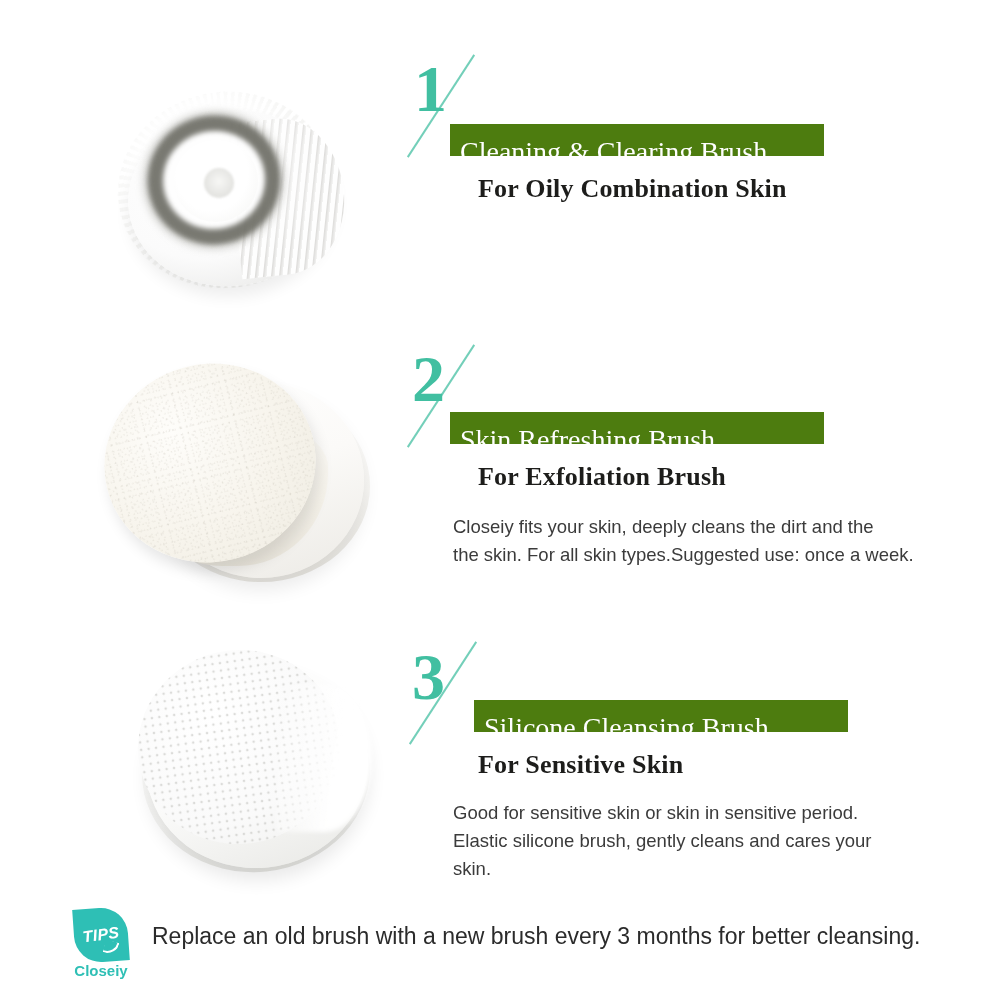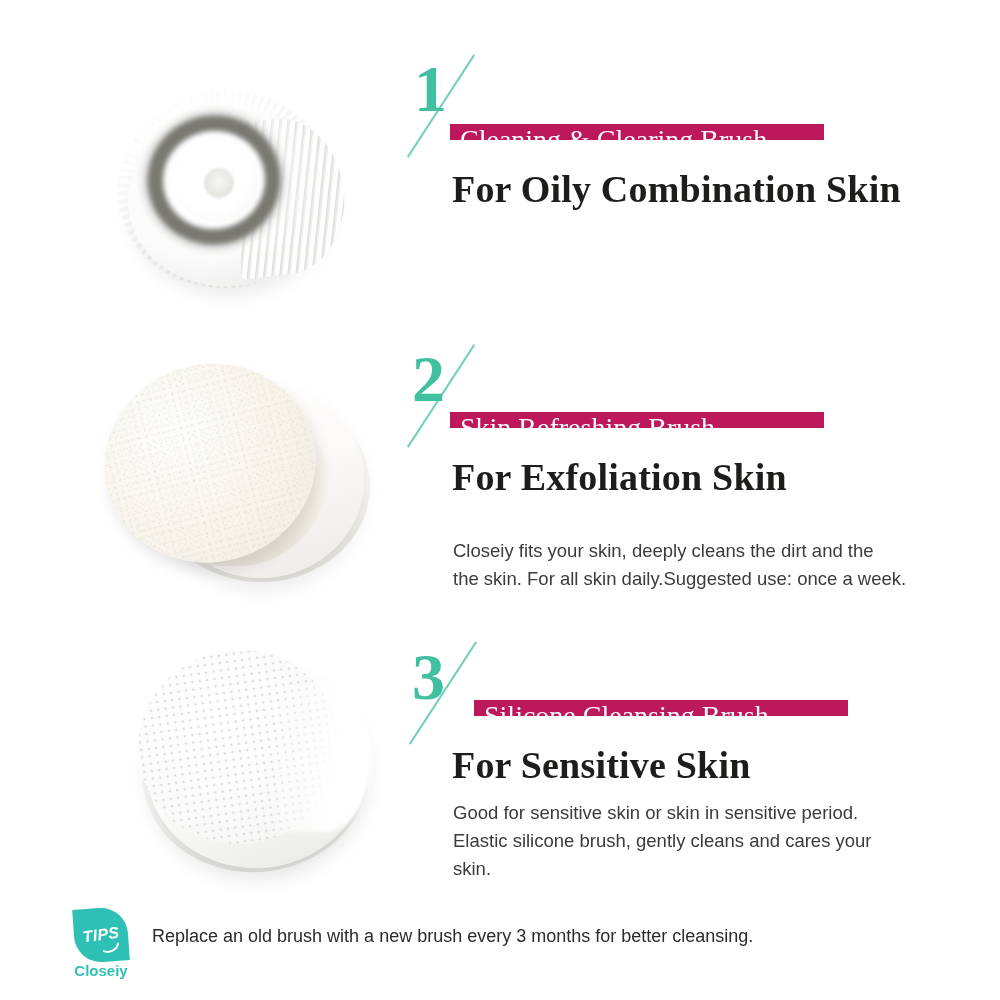--- a/index.html
+++ b/index.html
@@ -187,40 +187,41 @@
     width:2px; height:122px;
     background:#5bc7ad;
     transform:rotate(33deg);
     transform-origin:50% 50%;
     opacity:.85;
   }
 
   
   .bar {
     position:absolute;
-    background:#be185d;
+    background:#4d7c0f;
     color:#ffffff;
     font-family:"Liberation Serif", serif;
     font-size:28px;
     line-height:32px;
-    height:16px;
-    padding:0 8px 0 10px;
+    height:32px;
+    padding:12px 8px 0 10px;
     white-space:nowrap;
   }
 
   
   .headline {
     position:absolute;
     font-family:"Liberation Serif", serif;
     font-weight:bold;
-    font-size:38px;
+    font-size:26px;
     line-height:42px;
     color:#1d1d1b;
     white-space:nowrap;
     letter-spacing:.2px;
+    margin-left:26px;
   }
 
   
   .body {
     position:absolute;
     font-family:"Liberation Sans", sans-serif;
     font-size:18.5px;
     line-height:28px;
     color:#3b3b3b;
   }
@@ -256,21 +257,21 @@
   .seller {
     position:absolute; left:0; top:54px; width:62px;
     text-align:center;
     color:#2ebfb5;
     font-family:"Liberation Sans", sans-serif;
     font-weight:bold; font-size:15px;
   }
   .footer-text {
     position:absolute; left:152px; top:921px;
     font-family:"Liberation Sans", sans-serif;
-    font-size:18px; line-height:30px;
+    font-size:23px; line-height:30px;
     color:#2b2b2b;
     white-space:nowrap;
   }
 </style>
 </head>
 <body>
 
 <div id="page">
 
   <div class="section">
@@ -303,25 +304,25 @@
       <div class="p2-base"></div>
       <div class="p2-side"></div>
       <div class="p2-disc"></div>
     </div>
 
     <div class="slash" style="left:440px; top:335px;"></div>
     <div class="num" style="left:412px; top:346px;">2</div>
 
     <div class="bar" style="left:450px; top:412px; min-width:374px;">Skin Refreshing Brush</div>
 
-    <div class="headline" style="left:452px; top:456px;">For Exfoliation Skin</div>
-
-    <div class="body" style="left:453px; top:513px;margin-top:24px;">
+    <div class="headline" style="left:452px; top:456px;">For Exfoliation Brush</div>
+
+    <div class="body" style="left:453px; top:513px;">
       <span>Closeiy fits your skin, deeply cleans the dirt and the</span>
-      <span>the skin. For all skin daily.Suggested use: once a week.</span>
+      <span>the skin. For all skin types.Suggested use: once a week.</span>
     </div>
   </div>
 
   <div class="section">
 
     <div class="product p3-wrap">
       <div class="p3-rim"></div>
       <div class="p3-base"></div>
       <div class="p3-face"></div>
       <div class="p3-gloss"></div>

